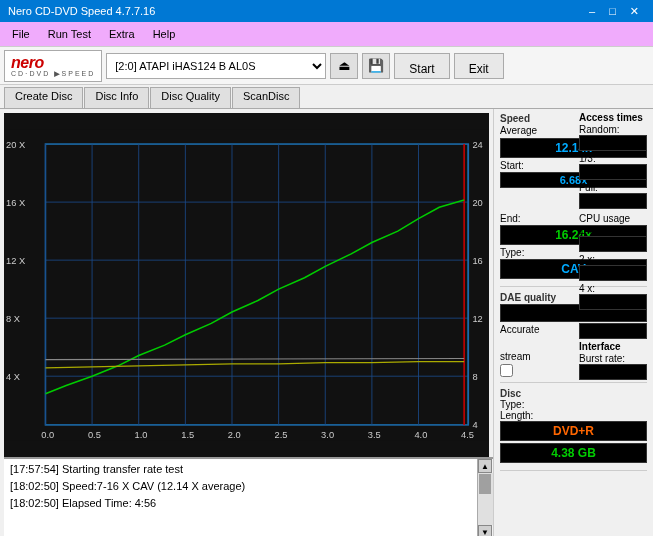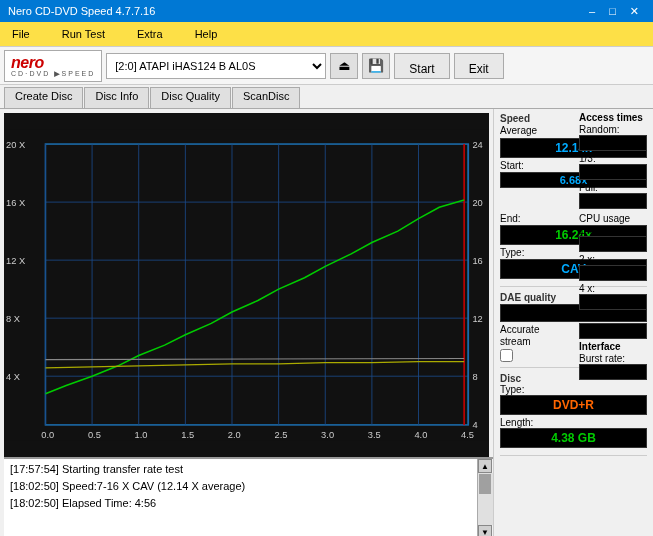--- a/index.html
+++ b/index.html
@@ -5,21 +5,21 @@
     * { margin: 0; padding: 0; box-sizing: border-box; }
     body { width: 653px; height: 536px; font-family: 'Segoe UI', Tahoma, sans-serif; font-size: 11px; background: #f0f0f0; overflow: hidden; }
     
     
     .titlebar { background: #0078d4; color: white; height: 22px; display: flex; align-items: center; justify-content: space-between; padding: 0 8px; font-size: 11px; }
     .titlebar-title { display: flex; align-items: center; gap: 4px; }
     .titlebar-controls { display: flex; gap: 2px; }
     .titlebar-btn { background: none; border: none; color: white; font-size: 11px; cursor: pointer; padding: 0 6px; height: 20px; line-height: 20px; }
 
     
-    .menubar { background: #fde047; border-bottom: 1px solid #ccc; height: 22px; display: flex; align-items: center; padding: 12px 4px; gap: 16px; }
+    .menubar { background: #f0abfc; border-bottom: 1px solid #ccc; height: 22px; display: flex; align-items: center; padding: 12px 4px; gap: 2px; }
     .menu-item { padding: 2px 8px; cursor: pointer; font-size: 11px; height: 20px; line-height: 16px; }
 
     
     .toolbar { background: #f5f5f5; border-bottom: 1px solid #ccc; height: 38px; display: flex; align-items: center; padding: 2px 4px; gap: 4px; }
     .toolbar-logo { background: white; border: 1px solid #aaa; height: 32px; padding: 2px 6px; display: flex; align-items: center; }
     .drive-select { height: 26px; font-size: 11px; border: 1px solid #aaa; background: white; padding: 0 4px; width: 220px; }
     .toolbar-icon-btn { width: 28px; height: 26px; background: #e0e0e0; border: 1px solid #aaa; cursor: pointer; display: flex; align-items: center; justify-content: center; font-size: 13px; }
     .start-btn { background: #e8e8e8; border: 1px solid #aaa; height: 26px; padding: 8px 14px; font-size: 12px; cursor: pointer; }
 
     
@@ -192,37 +192,37 @@
         <span style="font-size:10px;">Type:</span>
       </div>
       <div style="background:#000; color:#00aaff; font-size:12px; font-weight:bold; padding:2px 4px; text-align:center; border:1px solid #333; margin-bottom:2px;">CAV</div>
     </div>
 
     <div class="divider"></div>
 
     <div class="panel-section">
       <div class="panel-section-title">DAE quality</div>
       <div style="background:#000; border:1px solid #333; height:18px; margin-bottom:2px;"></div>
-      <div style="display:flex; gap:3px; margin-bottom:1px;">
+      <div style="display:flex; gap:3px; margin-bottom:16px;">
         <span style="font-size:10px;">Accurate</span>
         <br>
       </div>
       <div style="font-size:10px;">stream</div>
       <div style="display:flex; align-items:center; gap:3px; margin-top:2px;">
         <input type="checkbox" style="width: 13px; height: 13px;">
       </div>
     </div>
 
     <div class="divider"></div>
 
     <div class="panel-section">
       <div style="font-size:10px; font-weight:bold; color:#333;">Disc</div>
       <div style="font-size:10px;">Type:</div>
+      <div style="font-size:10px;">Length:</div>
       <div style="background:#000; color:#ff6600; font-size:12px; font-weight:bold; padding:2px 4px; text-align:center; border:1px solid #333; margin-bottom:2px;">DVD+R</div>
-      <div style="font-size:10px;">Length:</div>
       <div style="background:#000; color:#00cc00; font-size:12px; font-weight:bold; padding:2px 4px; text-align:center; border:1px solid #333; margin-bottom:2px;">4.38 GB</div>
     </div>
 
     <div class="divider"></div>
 
     <div style="position:absolute; right:6px; top: 112px; width:68px;">
       <div style="font-size:10px; font-weight:bold; margin-bottom:1px;">Access times</div>
       <div style="font-size:10px;">Random:</div>
       <div style="background:#000; border:1px solid #333; height:16px; margin-bottom:2px;"></div>
       <div style="font-size:10px;">1/3:</div>

